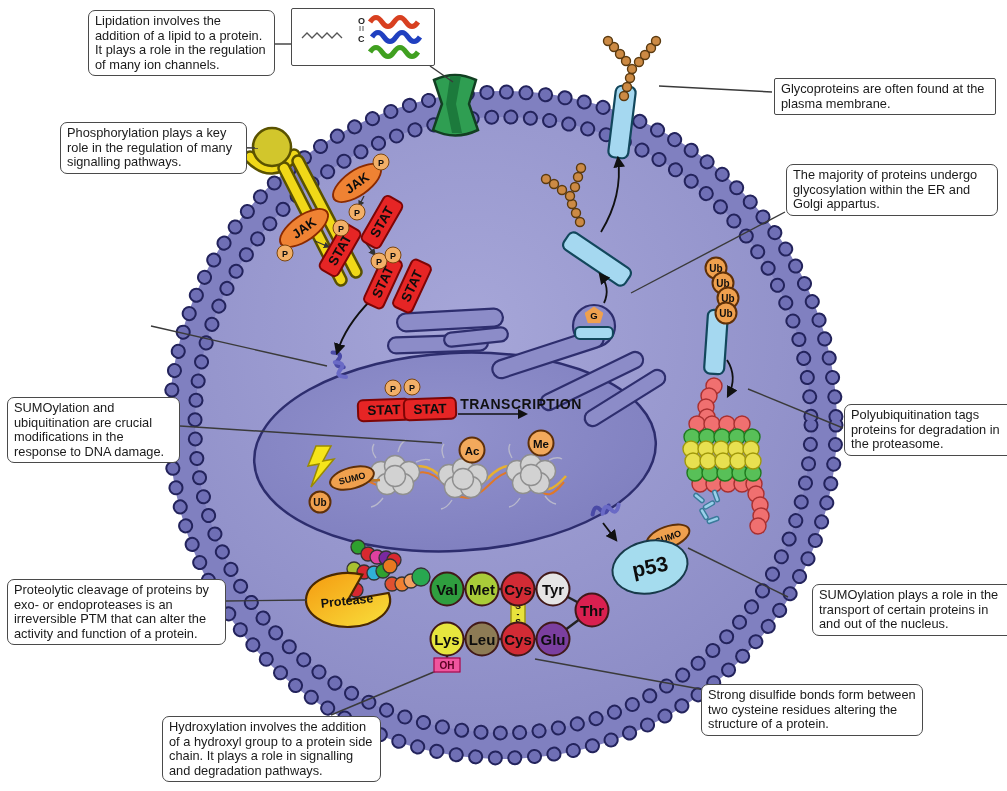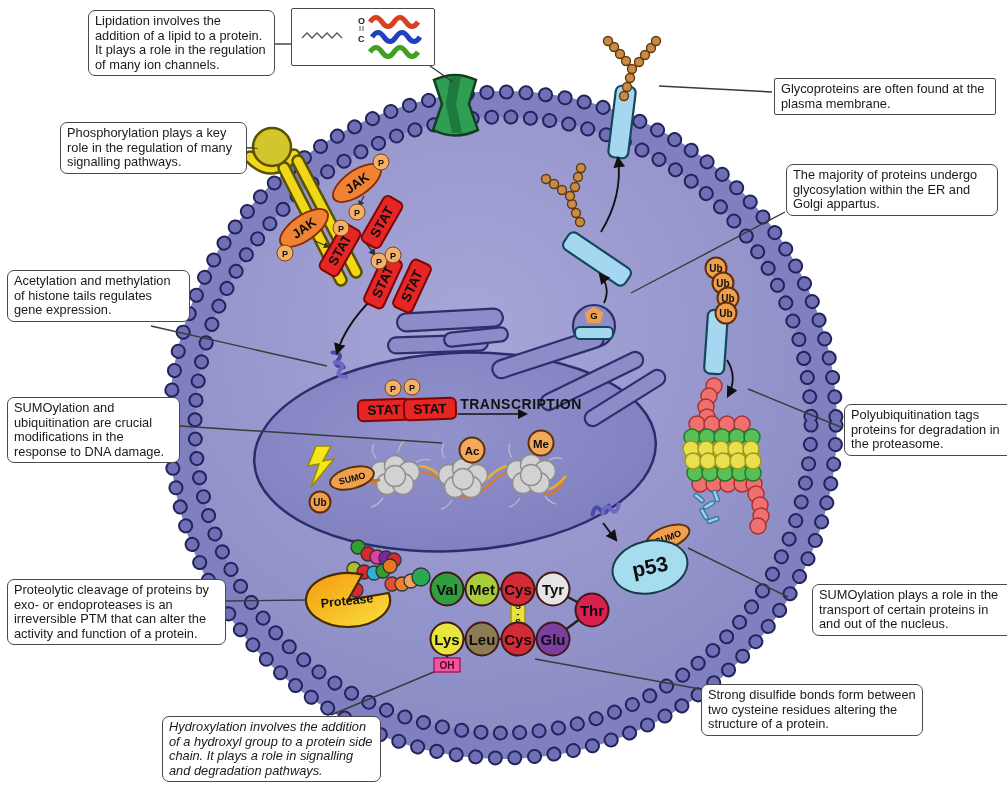--- a/index.html
+++ b/index.html
@@ -299,24 +299,23 @@
     <text x="60" y="30" font-size="9" font-weight="bold" fill="#222">C</text>
     <line x1="62" y1="14" x2="62" y2="19" stroke="#555" stroke-width="1"></line>
     <line x1="65" y1="14" x2="65" y2="19" stroke="#555" stroke-width="1"></line>
     <path d="M72,10 q6,-9 12,0 t12,0 t12,0 t12,0" fill="none" stroke="#d84020" stroke-width="5"></path>
     <path d="M74,25 q6,-9 12,0 t12,0 t12,0 t12,0" fill="none" stroke="#2040c0" stroke-width="5"></path>
     <path d="M72,40 q6,-9 12,0 t12,0 t12,0 t12,0" fill="none" stroke="#40a020" stroke-width="5"></path>
   </svg>
 </div>
 
 <div class="box" style="left:14px;top:122px;width:187px;margin-left:46px;">Phosphorylation plays a key role in the regulation of many signalling pathways.</div>
-<div class="box" style="left:7px;top:270px;width:183px;">Acetylation and methylation of histone tails regulates gene expression.</div>
 <div class="box" style="left:7px;top:397px;width:173px;">SUMOylation and ubiquitination are crucial modifications in the response to DNA damage.</div>
 <div class="box" style="left:7px;top:579px;width:219px;">Proteolytic cleavage of proteins by exo- or endoproteases is an irreversible PTM that can alter the activity and function of a protein.</div>
-<div class="box" style="left:162px;top:716px;width:219px;font-style:italic;">Hydroxylation involves the addition of a hydroxyl group to a protein side chain. It plays a role in signalling and degradation pathways.</div>
+<div class="box" style="left:162px;top:716px;width:219px;">Hydroxylation involves the addition of a hydroxyl group to a protein side chain. It plays a role in signalling and degradation pathways.</div>
 <div class="box square" style="left:774px;top:78px;width:222px;">Glycoproteins are often found at the plasma membrane.</div>
 <div class="box" style="left:786px;top:164px;width:212px;">The majority of proteins undergo glycosylation within the ER and Golgi appartus.</div>
 <div class="box" style="left:844px;top:404px;width:170px;">Polyubiquitination tags proteins for degradation in the proteasome.</div>
 <div class="box" style="left:789px;top:584px;width:208px;margin-left:23px;">SUMOylation plays a role in the transport of certain proteins in and out of the nucleus.</div>
 <div class="box" style="left:701px;top:684px;width:222px;">Strong disulfide bonds form between two cysteine residues altering the structure of a protein.</div>
 
 <div class="lbl jak" style="left:357px;top:183px;--r:-35deg;">JAK</div>
 <div class="lbl jak" style="left:304px;top:228px;--r:-35deg;">JAK</div>
 
 <div class="lbl stat" style="left:340px;top:250px;--r:-60deg;">STAT</div>

